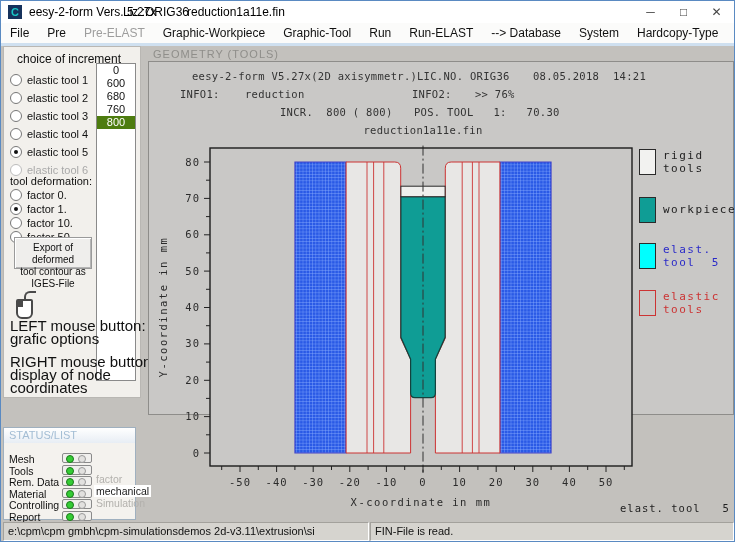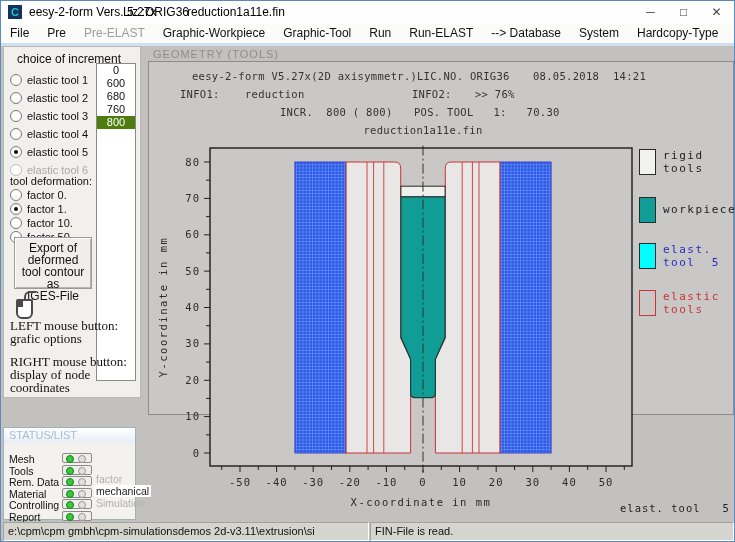--- a/index.html
+++ b/index.html
@@ -25,26 +25,26 @@
   .radio{display:block;position:relative;font-size:11px;color:#111;white-space:nowrap;}
   #elastic-tools{position:absolute;left:6px;top:26px;}
   #elastic-tools .radio{height:18px;line-height:14px;}
   #factors{position:absolute;left:6px;top:142px;}
   #factors .radio{height:14px;line-height:12px;}
   .rb{display:inline-block;position:relative;width:10px;height:10px;border-radius:50%;background:#fff;border:1px solid #777;margin-right:5px;vertical-align:-2px;}
   .radio.checked .rb::after{content:"";position:absolute;left:3px;top:3px;width:4px;height:4px;border-radius:50%;background:#111;}
   .radio.disabled{color:#a9a9a9;}
   .radio.disabled .rb{border-color:#bcbcbc;}
   #tool-def-label{position:absolute;left:6px;top:128px;font-size:11px;color:#111;}
-  #export-btn{position:absolute;left:10px;top:190px;width:78px;height:52px;background:#efeeec;border:1px solid #9a9a9a;box-shadow:inset 1px 1px 0 #fff, inset -1px -1px 0 #b5b5b5;font-size:12px;line-height:12px;text-align:center;padding-top:4px;box-sizing:border-box;color:#111;}
+  #export-btn{position:absolute;left:10px;top:190px;width:78px;height:32px;background:#efeeec;border:1px solid #9a9a9a;box-shadow:inset 1px 1px 0 #fff, inset -1px -1px 0 #b5b5b5;font-size:10px;line-height:12px;text-align:center;padding-top:4px;box-sizing:border-box;color:#111;}
   #mouse-icon{position:absolute;left:12px;top:250px;width:22px;height:24px;}
   .mouse-cable{position:absolute;left:8px;top:-6px;width:10px;height:8px;border-left:2px solid #4a4a4a;border-top:2px solid #4a4a4a;border-radius:6px 0 0 0;}
   .mouse-body{position:absolute;left:0;top:2px;width:13px;height:16px;border:2px solid #4a4a4a;border-radius:2px 2px 6px 6px;background:#fff;}
   .mouse-body::before{content:"";position:absolute;left:0;top:0;width:5px;height:6px;background:#4a4a4a;}
-  .side-note{position:absolute;left:6px;font-size:13px;line-height:13px;color:#111;white-space:pre;font-family:Liberation Serif, serif;}
+  .side-note{position:absolute;left:6px;font-size:15px;line-height:13px;color:#111;white-space:pre;}
   #left-mouse-text{top:272px;} #right-mouse-text{top:308px;}
   
   #statuslist{position:absolute;left:2px;top:426px;width:133px;height:93px;background:#f4f2ee;border:1px solid #9fb0bf;box-sizing:border-box;}
   #statuslist-title{height:15px;background:linear-gradient(#ffffff,#e7edf4);color:#a3bdd4;font-size:11px;line-height:15px;padding-left:5px;}
   .status-row{position:absolute;left:0;width:100%;height:11px;font-size:10.5px;}
   .status-row .lbl{position:absolute;left:5px;top:0;color:#111;}
   .status-ind{position:absolute;left:58px;top:0;width:30px;height:10px;background:#f0efed;border:1px solid #8a8a8a;border-radius:2px;box-sizing:border-box;}
   .dot{position:absolute;top:1px;width:6px;height:6px;border-radius:50%;box-sizing:content-box;}
   .dot-on{left:3px;background:#35cc35;border:1px solid #1c7a1c;}
   .dot-off{left:15px;background:#e2e1df;border:1px solid #9a9a9a;}

